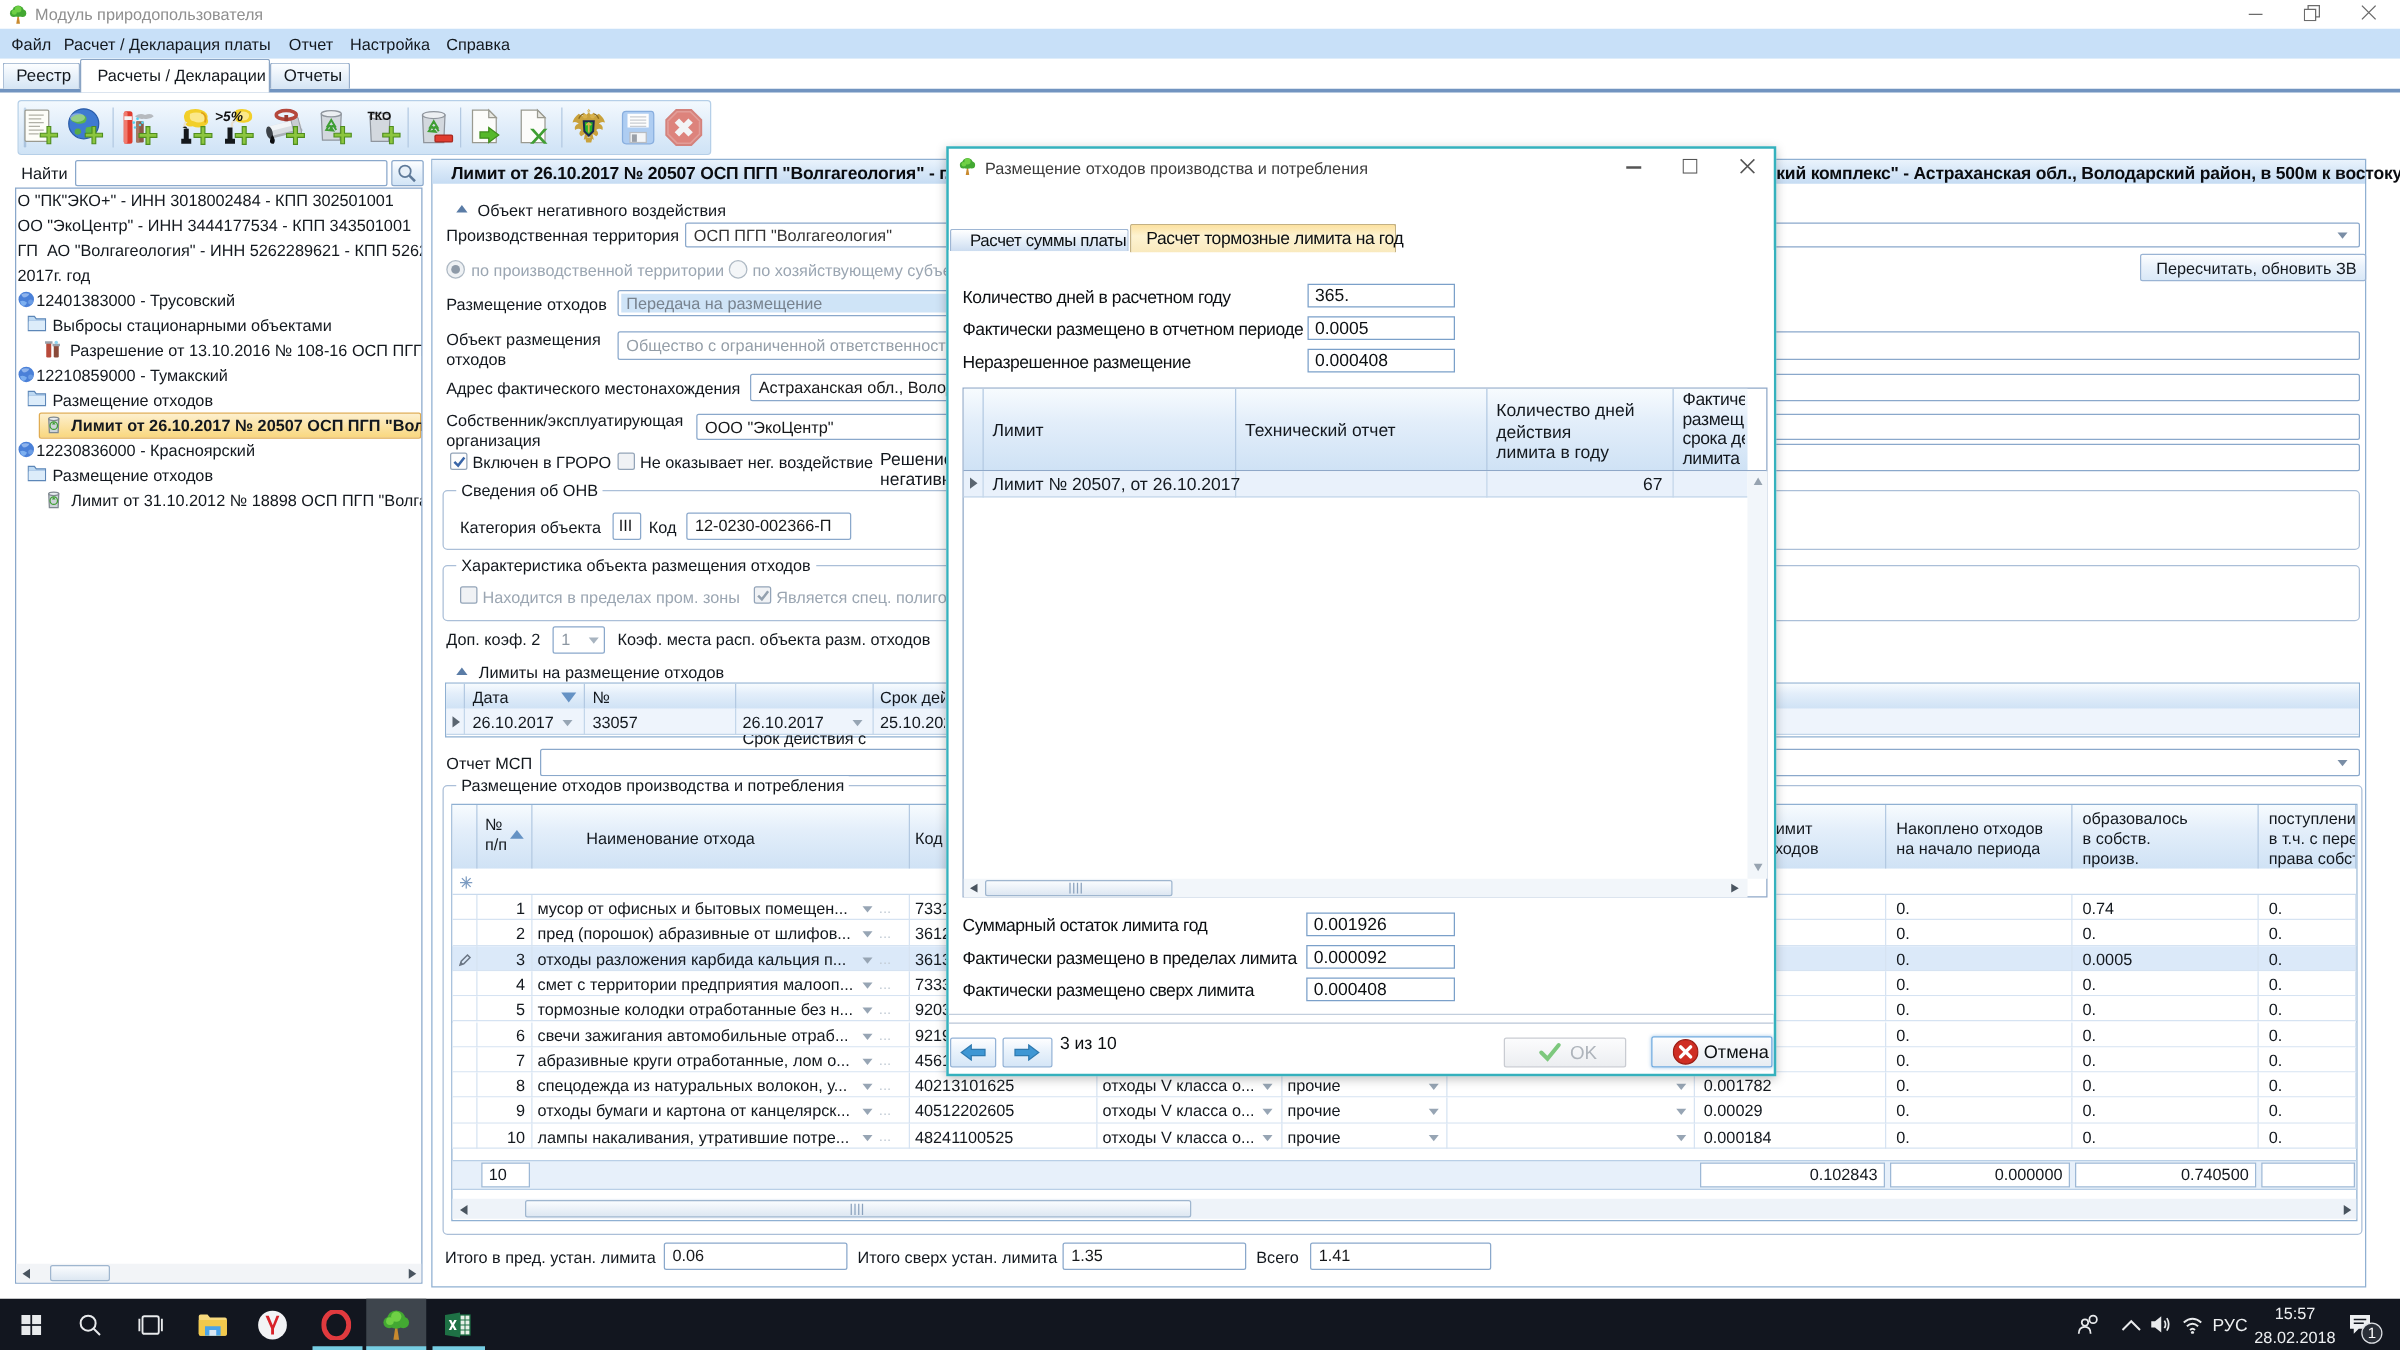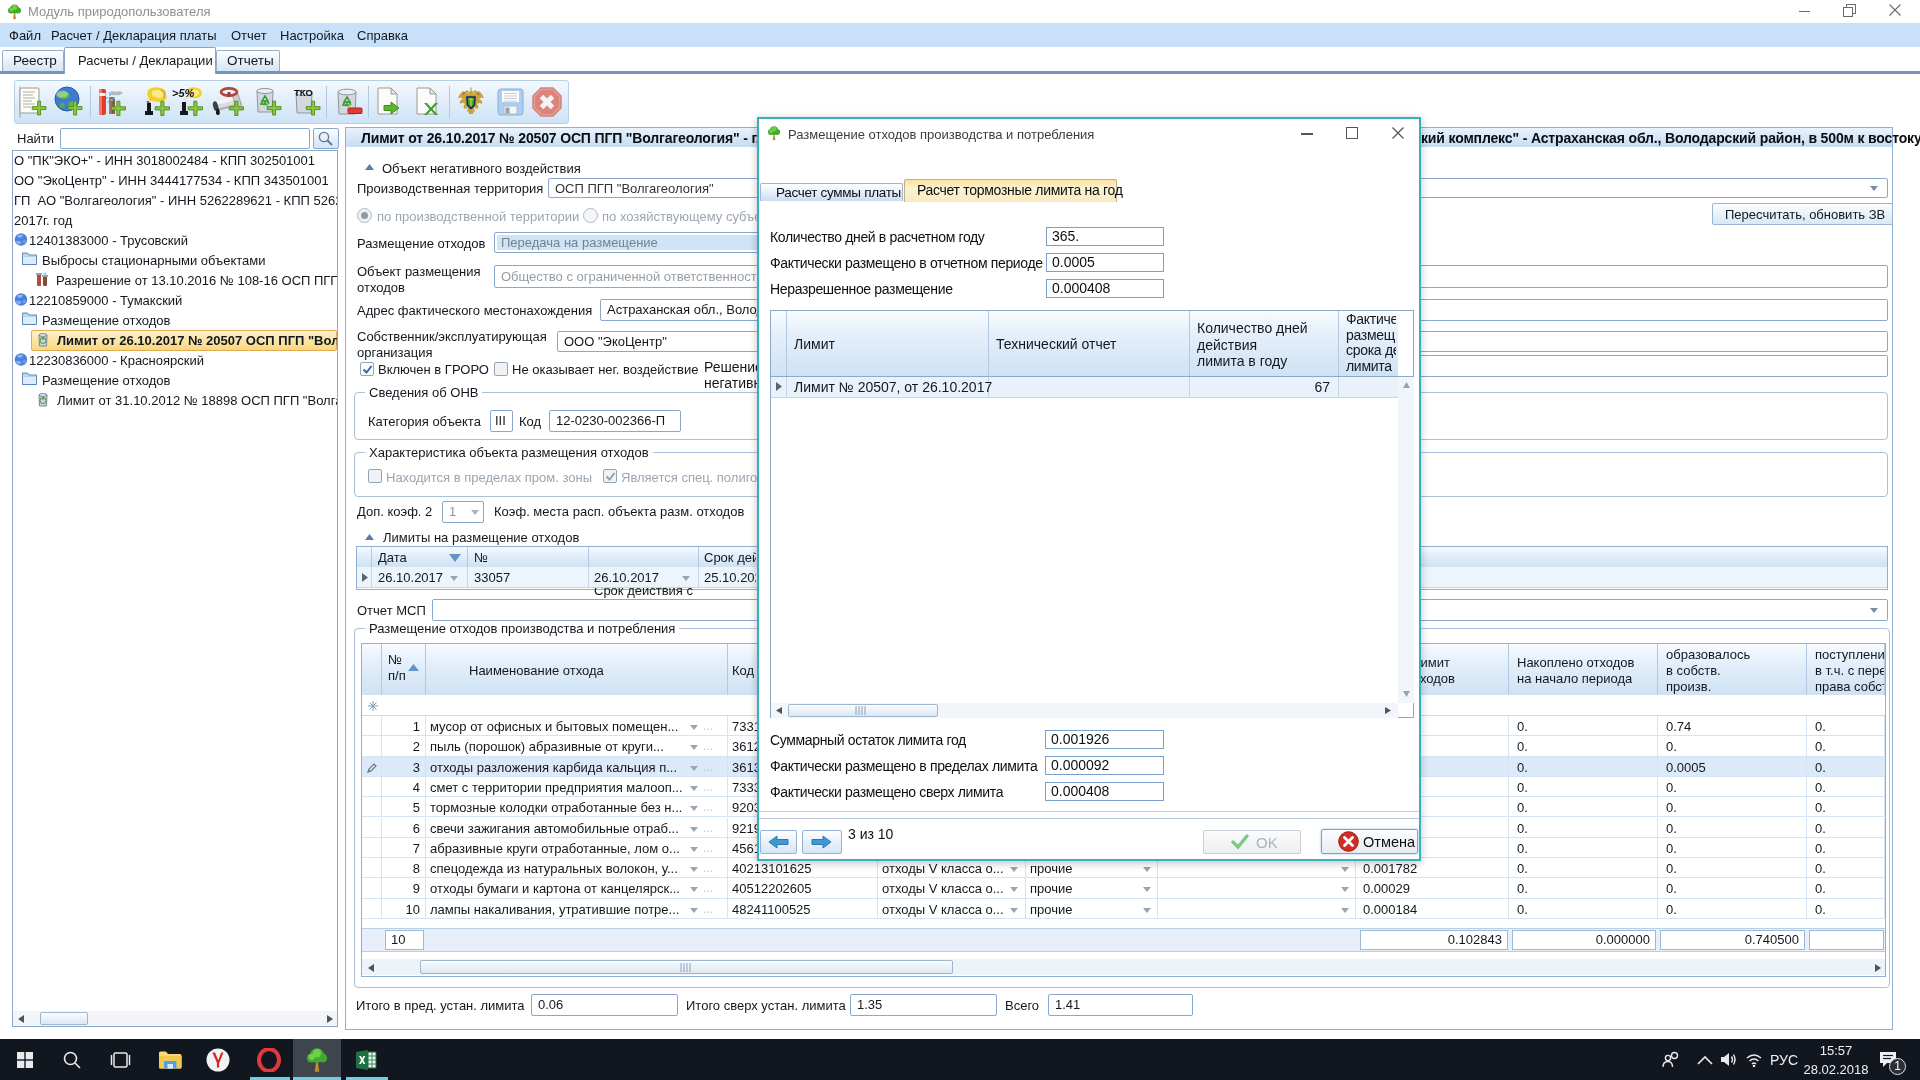--- a/index.html
+++ b/index.html
@@ -455,21 +455,21 @@
 <div class="vline" style="left:727px;top:736.3px;height:20.3px;background:#d6e3f2;"></div>
 <div class="vline" style="left:877px;top:736.3px;height:20.3px;background:#d6e3f2;"></div>
 <div class="vline" style="left:1025px;top:736.3px;height:20.3px;background:#d6e3f2;"></div>
 <div class="vline" style="left:1157px;top:736.3px;height:20.3px;background:#d6e3f2;"></div>
 <div class="vline" style="left:1355px;top:736.3px;height:20.3px;background:#d6e3f2;"></div>
 <div class="vline" style="left:1508px;top:736.3px;height:20.3px;background:#d6e3f2;"></div>
 <div class="vline" style="left:1657px;top:736.3px;height:20.3px;background:#d6e3f2;"></div>
 <div class="vline" style="left:1806px;top:736.3px;height:20.3px;background:#d6e3f2;"></div>
 <div class="vline" style="left:1884px;top:736.3px;height:20.3px;background:#d6e3f2;"></div>
 <div class="num" style="left:381px;top:739.3px;width:39px;">2</div>
-<div class="gtext" style="left:430px;top:739.3px;width:256px;">пыль (порошок) абразивные от круги...</div>
+<div class="gtext" style="left:430px;top:739.3px;width:256px;">пред (порошок) абразивные от шлифов...</div>
 <div class="darr" style="left:690px;top:745.3px;border-top-color:#97a5b4;"></div>
 <div class="abs" style="left:703px;top:739.3px;font-size:12px;color:#c2cbd5;">...</div>
 <div class="gtext" style="left:732px;top:739.3px;width:142px;">36122101424</div>
 <div class="gtext" style="left:882px;top:739.3px;width:124px;">отходы V класса о...</div>
 <div class="darr" style="left:1010px;top:745.3px;border-top-color:#97a5b4;"></div>
 <div class="gtext" style="left:1030px;top:739.3px;width:115px;">прочие</div>
 <div class="darr" style="left:1143px;top:745.3px;border-top-color:#97a5b4;"></div>
 <div class="darr" style="left:1341px;top:745.3px;border-top-color:#97a5b4;"></div>
 <div class="gtext" style="left:1517px;top:739.3px;">0.</div>
 <div class="gtext" style="left:1666px;top:739.3px;">0.</div>

